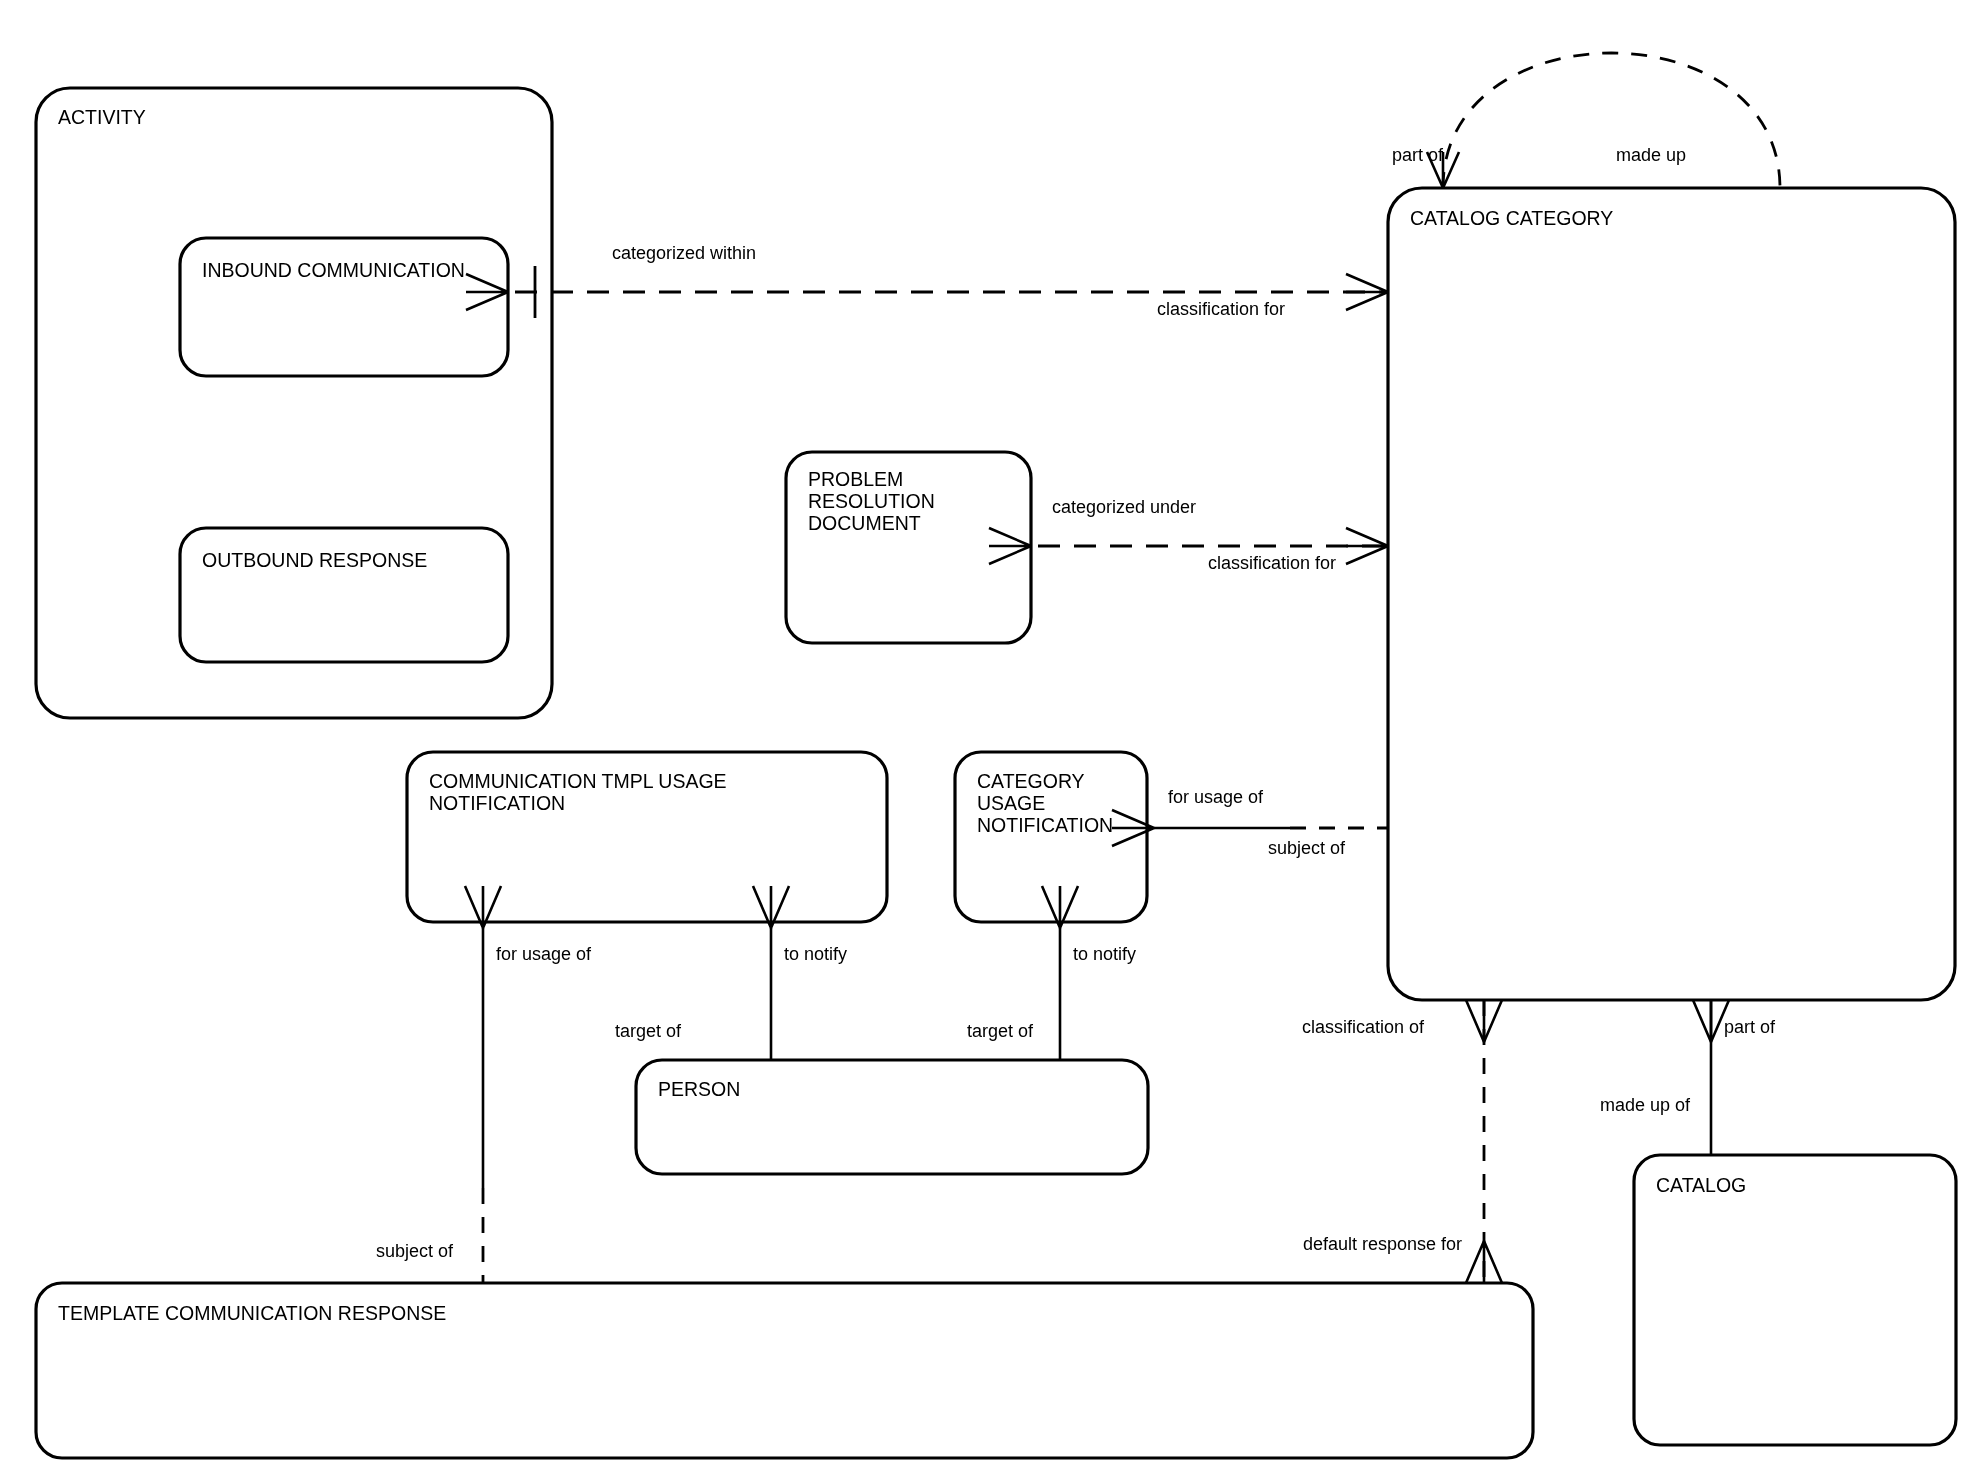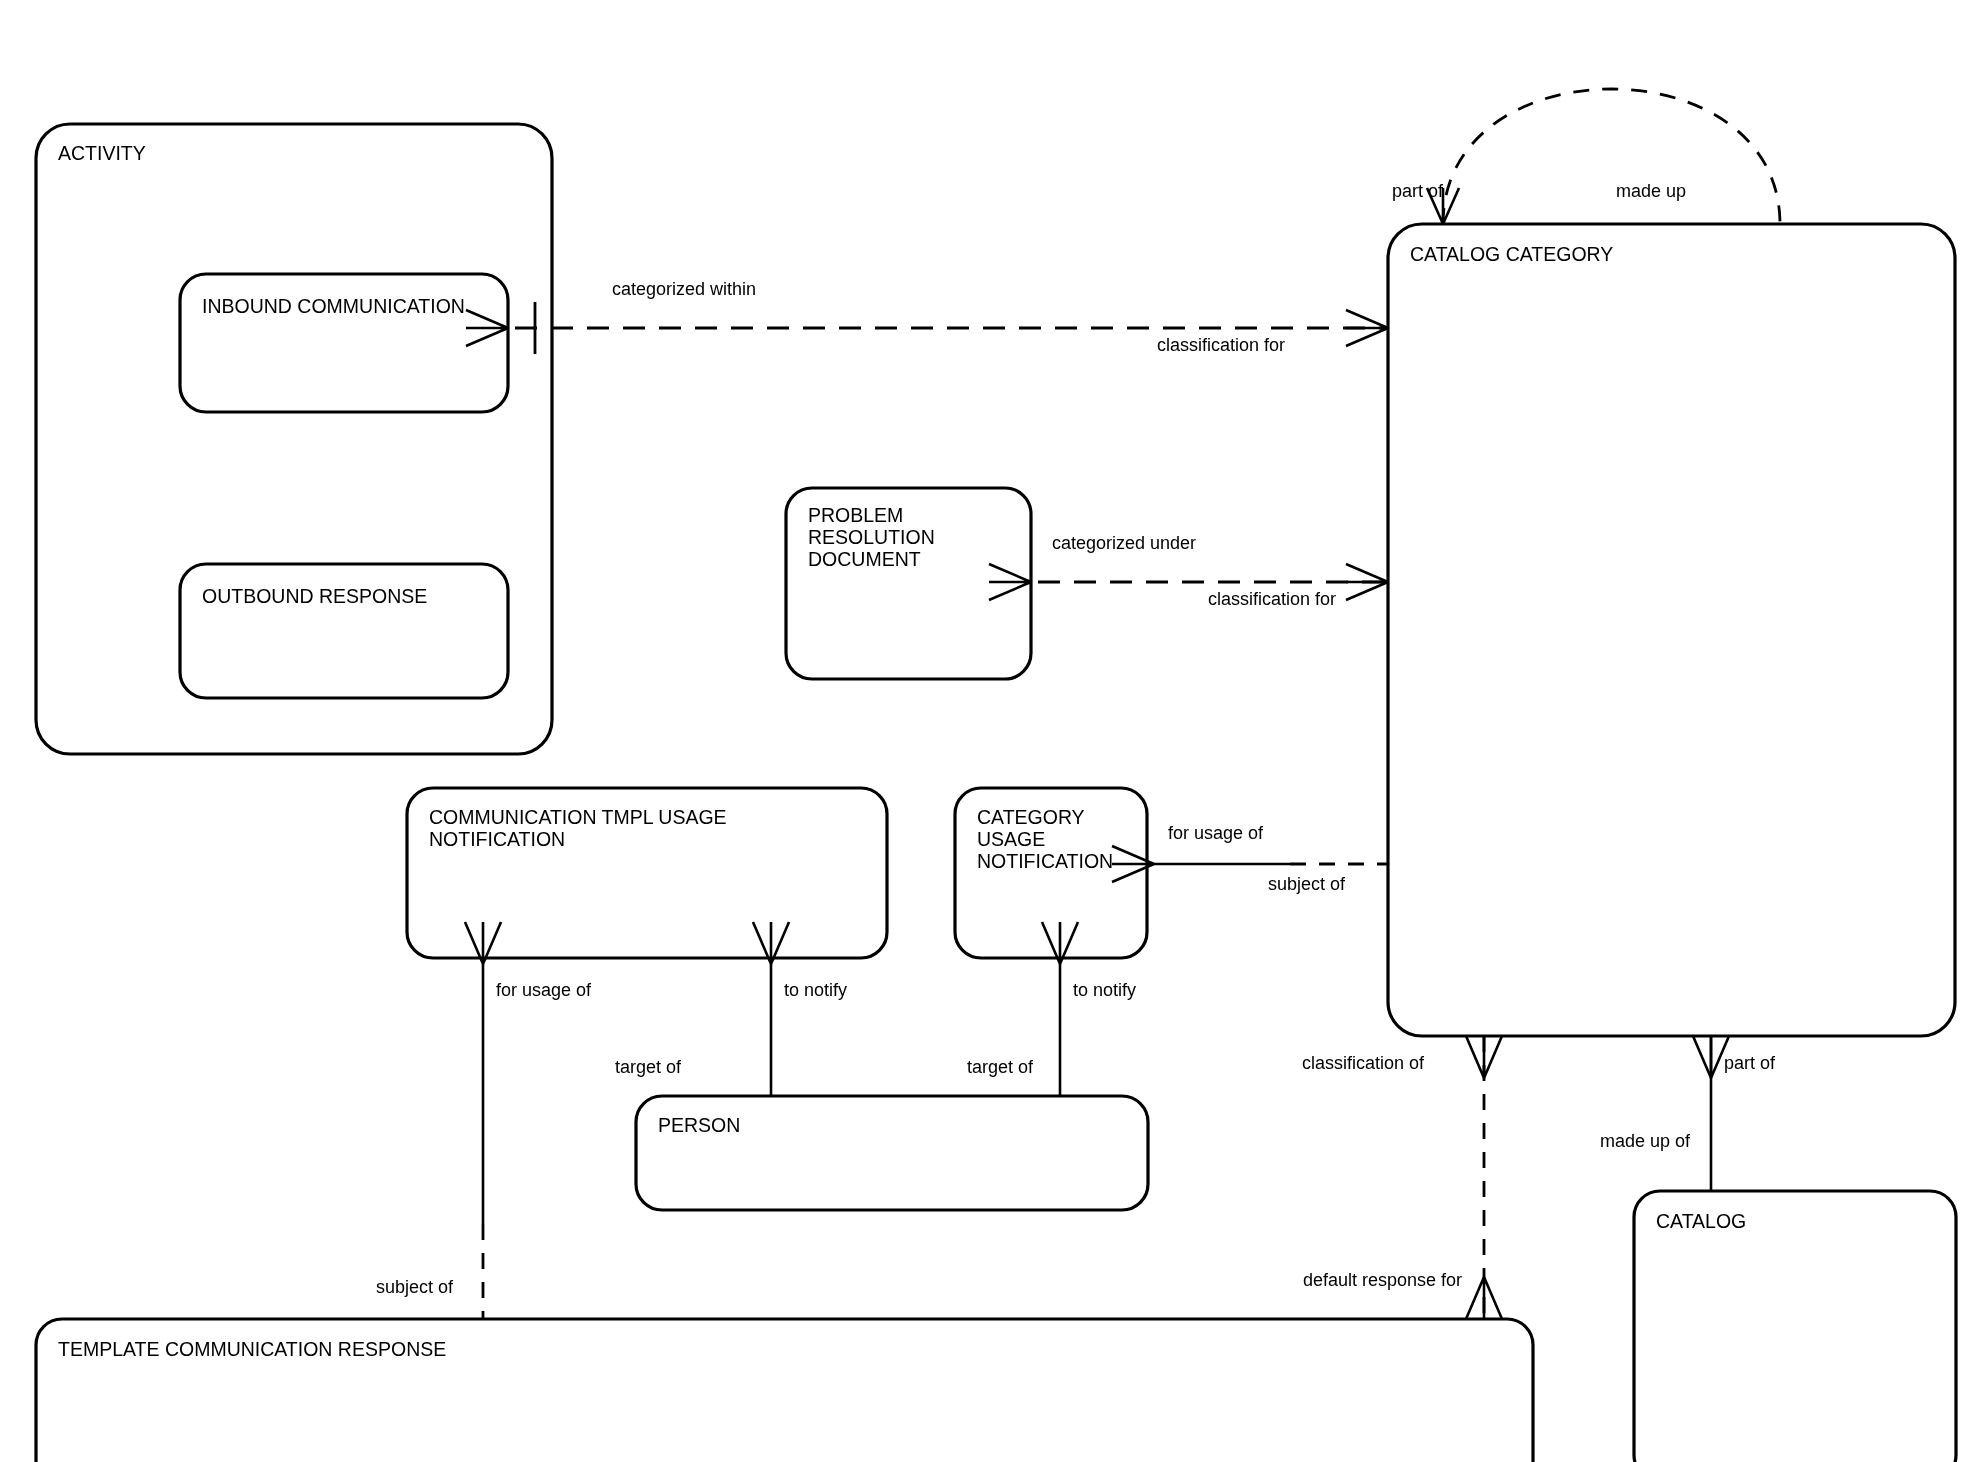--- a/index.html
+++ b/index.html
@@ -1,17 +1,17 @@
 <!DOCTYPE html>
 <html><head>
 <meta charset="utf-8">
 <style>
   html,body{margin:0;padding:0;background:#ffffff;}
   body{width:1981px;height:1462px;overflow:hidden;font-family:"Liberation Sans",sans-serif;}
-  #stage{position:relative;width:1981px;height:1182px;background:#fff;margin-top:36px;}
+  #stage{position:relative;width:1981px;height:1182px;background:#fff;}
   svg{position:absolute;left:0;top:0;width:1981px;height:1462px;}
   .ent-rect{fill:#ffffff;stroke:#000000;stroke-width:3.2;}
   .rel-line{stroke:#000000;stroke-width:2.6;fill:none;}
   .rel-dash{stroke:#000000;stroke-width:2.8;fill:none;stroke-dasharray:22 14;}
   .rel-dash-s{stroke:#000000;stroke-width:2.8;fill:none;stroke-dasharray:16 13;}
   .foot{stroke:#000000;stroke-width:2.6;fill:none;}
   .tick{stroke:#000000;stroke-width:2.8;}
   text{font-family:"Liberation Sans",sans-serif;fill:#000000;}
   .ent-label{font-size:19.5px;}
   .rel-label{font-size:18px;}

